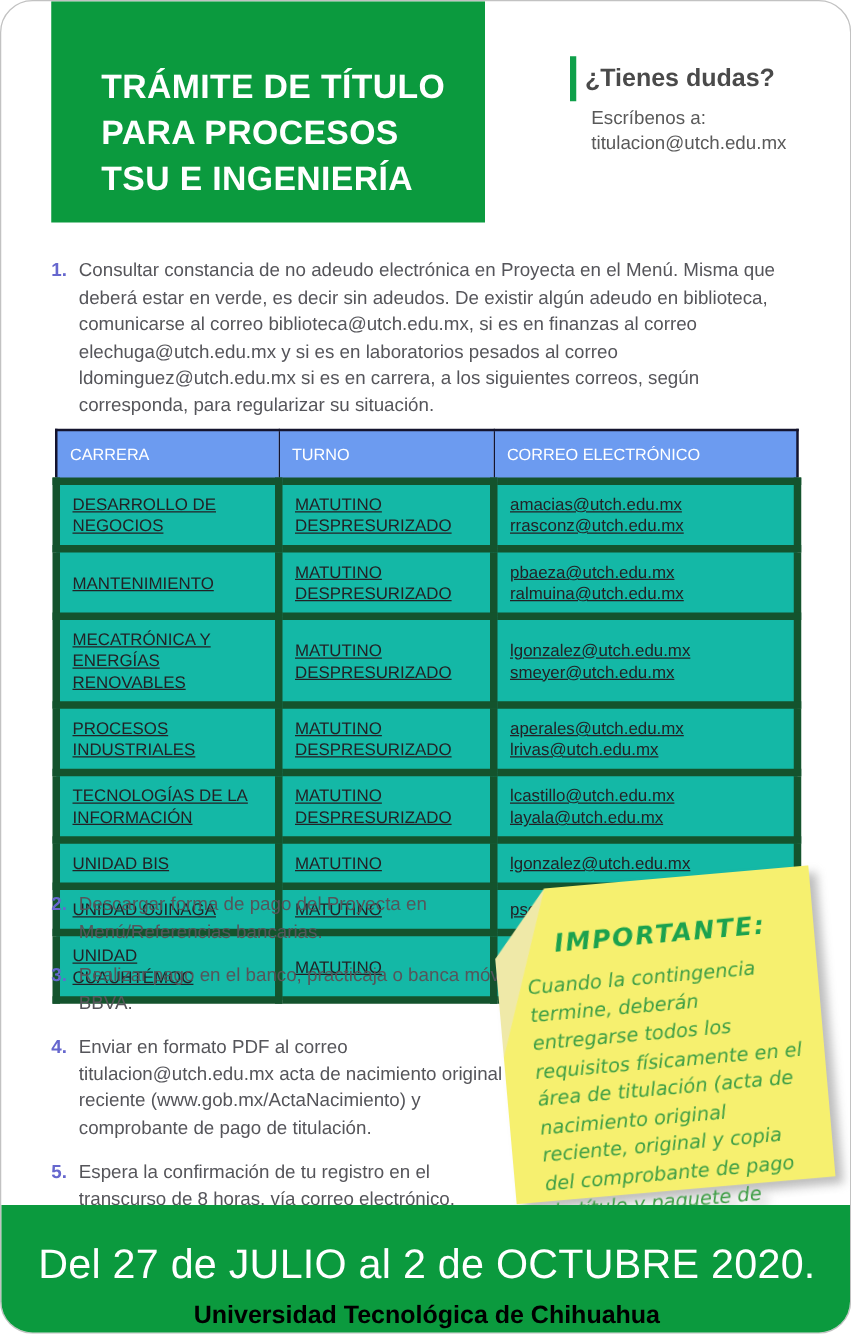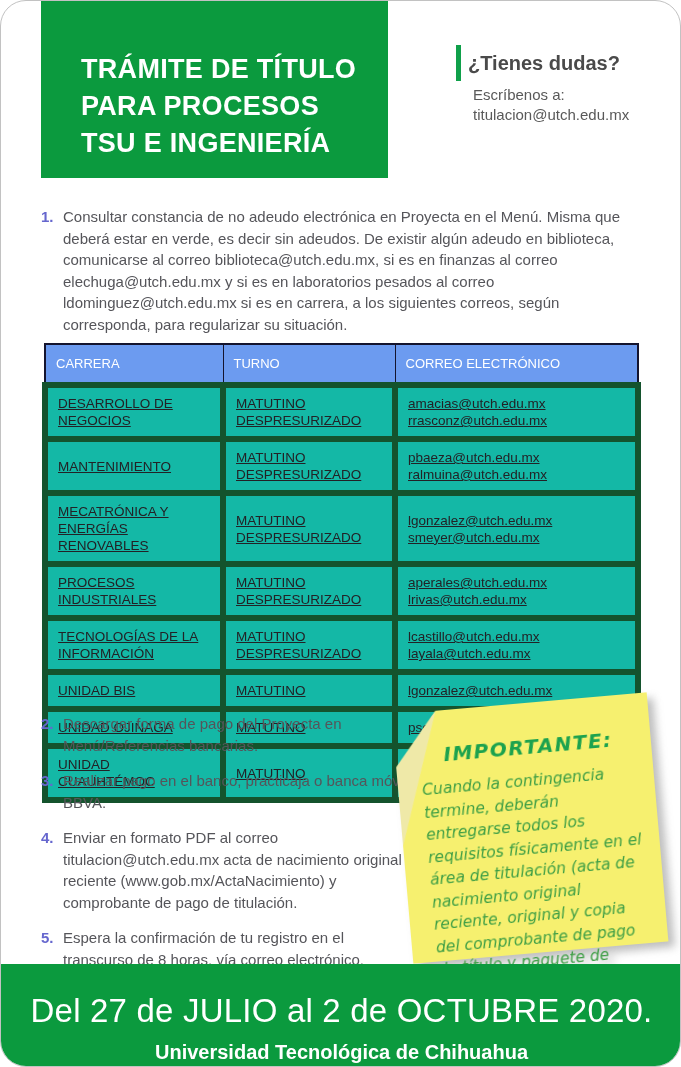--- a/index.html
+++ b/index.html
@@ -93,21 +93,21 @@
 
   
   .footer {
     position:absolute; left:0; top:963px; width:681px; height:104px;
     background:#0B9A3E; text-align:center; z-index:5;
   }
   .footer-dates {
     color:#ffffff; font-size:33px; margin-top:28px; letter-spacing:0.2px;
   }
   .footer-univ {
-    color:#ffffff; font-size:20px; font-weight:bold; margin-top:11px;
+    color:#000000; font-size:20px; font-weight:bold; margin-top:11px;
   }
 </style>
 </head>
 <body>
 
 <div class="card">
 
   <div class="header-banner">
     <div class="page-title">
       <div>TRÁMITE DE TÍTULO</div>

